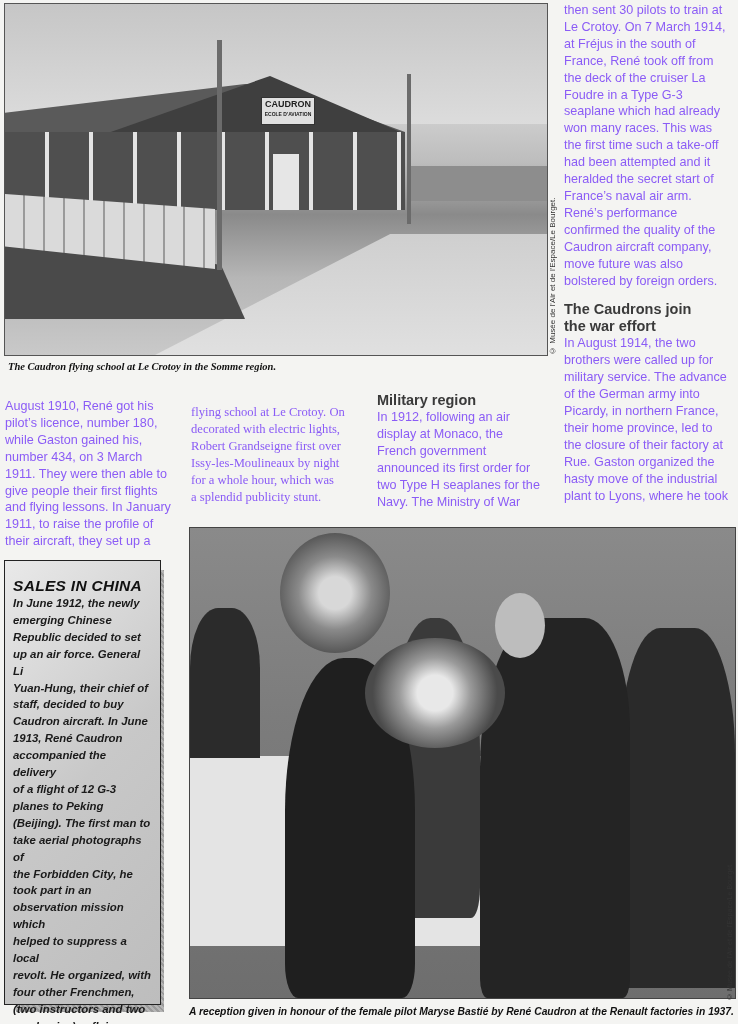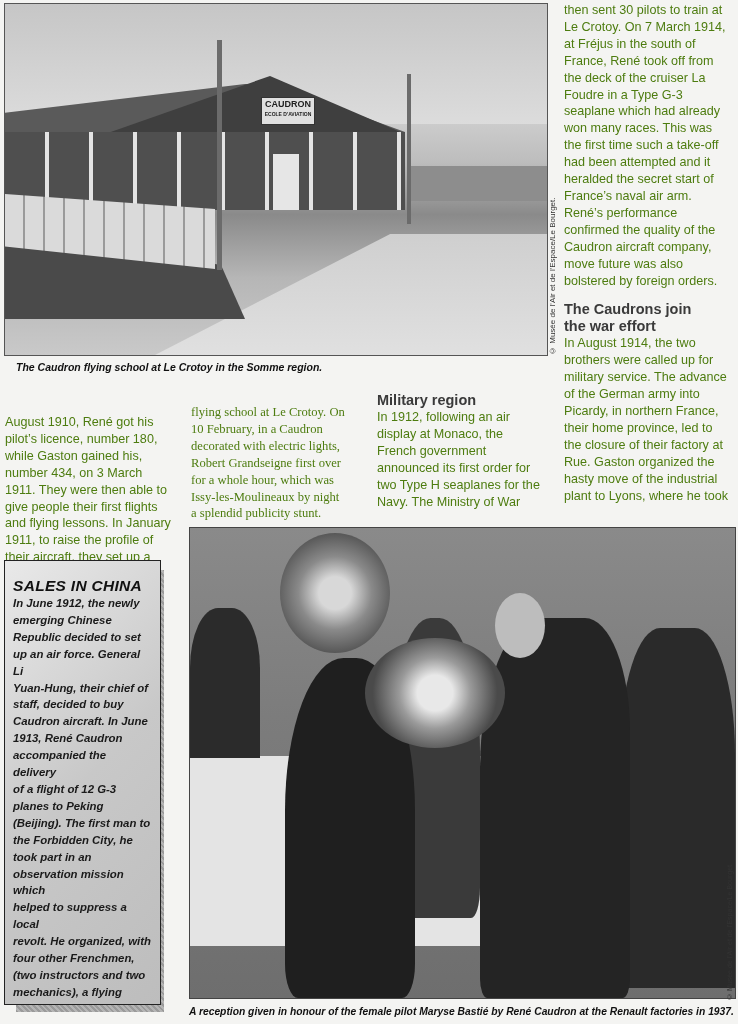--- a/index.html
+++ b/index.html
@@ -25,21 +25,21 @@
   #photo1 .pole2 { position:absolute; left:402px; top:70px; width:4px; height:150px; background:#6b6b6b; }
   #photo1 .fence { position:absolute; left:0; top:190px; width:210px; height:75px; background:repeating-linear-gradient(90deg,#dadada 0 18px,#9a9a9a 18px 20px); clip-path:polygon(0 0,100% 20%,100% 100%,0 70%); }
   #photo1 .grass { position:absolute; left:0; top:225px; width:240px; height:90px; background:#4a4a4a; clip-path:polygon(0 0,90% 40%,100% 100%,0 100%); }
   #photo1 .road { position:absolute; left:150px; top:230px; width:392px; height:121px; background:linear-gradient(180deg,#cfcfcf,#e0e0e0); clip-path:polygon(60% 0,100% 0,100% 100%,0 100%); }
   #photo1 .hangars { position:absolute; left:405px; top:162px; width:137px; height:35px; background:#8d8d8d; }
   .credit-v {
     position:absolute; writing-mode:vertical-rl; transform:rotate(180deg);
     font-size:8px; color:#333; white-space:nowrap;
   }
   .caption { font-weight:bold; font-style:italic; font-size:10.5px; color:#111; }
-  .body-text { font-size:12.6px; line-height:16.9px; color:#4d7c0f; }
+  .body-text { font-size:12.6px; line-height:16.9px; color:#8b5cf6; }
   .heading { font-weight:bold; font-size:14.5px; line-height:17px; color:#3a3a3a; }
   
   #sidebar-shadow { left:16px; top:570px; width:148px; height:442px; background:repeating-linear-gradient(45deg,#9a9a9a 0 2px,#b4b4b4 2px 4px); }
   #sidebar {
     left:4px; top:560px; width:157px; height:445px;
     background:linear-gradient(135deg,#e9e9e9 0%,#c8c8c8 50%,#bdbdbd 100%);
     border:1.5px solid #222; box-sizing:border-box; padding:16px 8px;
   }
   #sidebar .title { font-weight:900; font-style:italic; font-size:15.5px; color:#111; letter-spacing:0.3px; line-height:18px; }
   #sidebar .text { font-weight:bold; font-style:italic; font-size:11.4px; line-height:16.9px; color:#1a1a1a; }
@@ -73,41 +73,40 @@
   <div class="sign">
     <span>CAUDRON</span>
     <small>ECOLE D'AVIATION</small>
   </div>
   <div class="grass"></div>
   <div class="fence"></div>
   <div class="pole1"></div>
   <div class="pole2"></div>
 </div>
 <div class="credit-v" style="left:548px; top:185px; height:170px;">© Musée de l'Air et de l'Espace/Le Bourget.</div>
-<div class="abs caption" style="left:16px; top:361px;">The Caudron flying school at Le Crotoy in the Somme region.</div>
+<div class="abs caption" style="left:8px; top:361px;font-family:Liberation Serif, serif;">The Caudron flying school at Le Crotoy in the Somme region.</div>
 
-<div class="abs body-text" style="left:5px; top:414px; width:180px;">
+<div class="abs body-text" style="left:5px; top:398px; width:180px;">
   <div>August 1910, René got his</div>
   <div>pilot’s licence, number 180,</div>
   <div>while Gaston gained his,</div>
   <div>number 434, on 3 March</div>
   <div>1911. They were then able to</div>
   <div>give people their first flights</div>
   <div>and flying lessons. In January</div>
   <div>1911, to raise the profile of</div>
   <div>their aircraft, they set up a</div>
 </div>
 
 <div class="abs body-text" style="left:191px; top:404px; width:180px;font-family:Liberation Serif, serif;">
   <div>flying school at Le Crotoy. On</div>
-  <div>10 February, in a Caudron</div>
   <div>decorated with electric lights,</div>
   <div>Robert Grandseigne first over</div>
+  <div>Issy-les-Moulineaux by night</div>
   <div>for a whole hour, which was</div>
-  <div>Issy-les-Moulineaux by night</div>
   <div>a splendid publicity stunt.</div>
 </div>
 
 <div class="abs" style="left:377px; top:392px; width:175px;">
   <div class="heading">Military region</div>
   <div class="body-text">
     <div>In 1912, following an air</div>
     <div>display at Monaco, the</div>
     <div>French government</div>
     <div>announced its first order for</div>
@@ -163,20 +162,21 @@
     <div>Republic decided to set</div>
     <div>up an air force. General Li</div>
     <div>Yuan-Hung, their chief of</div>
     <div>staff, decided to buy</div>
     <div>Caudron aircraft. In June</div>
     <div>1913, René Caudron</div>
     <div>accompanied the delivery</div>
     <div>of a flight of 12 G-3</div>
     <div>planes to Peking</div>
     <div>(Beijing). The first man to</div>
+    <div>take aerial photographs of</div>
     <div>the Forbidden City, he</div>
     <div>took part in an</div>
     <div>observation mission which</div>
     <div>helped to suppress a local</div>
     <div>revolt. He organized, with</div>
     <div>four other Frenchmen,</div>
     <div>(two instructors and two</div>
     <div>mechanics), a flying</div>
 
   </div>

